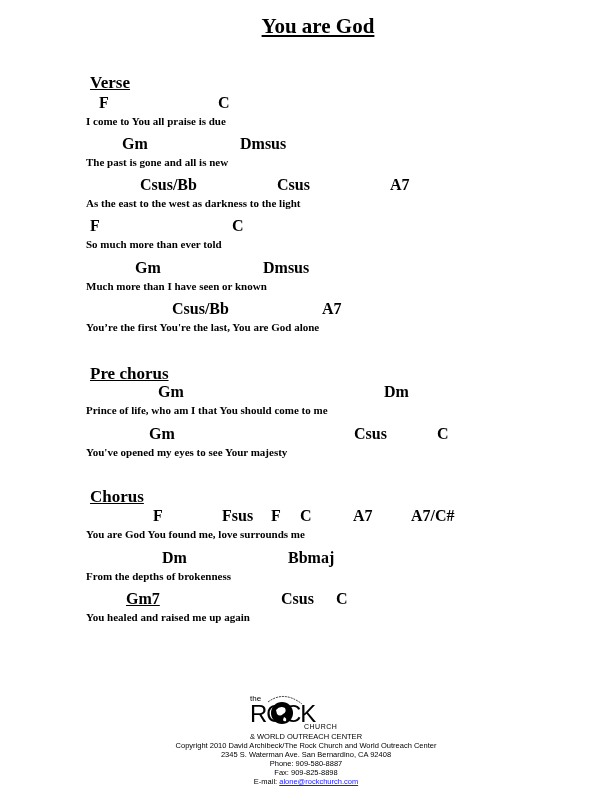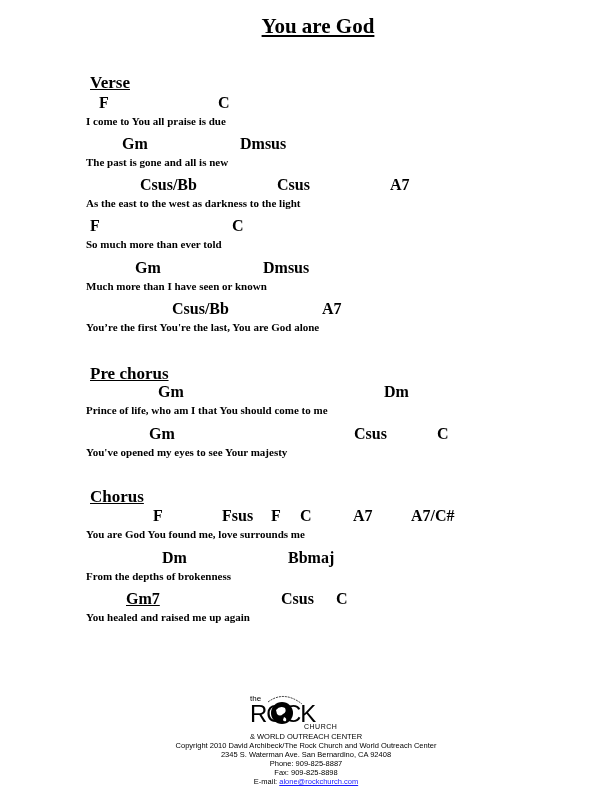--- a/index.html
+++ b/index.html
@@ -95,15 +95,15 @@
     <path d="M28 18 q4 -5 9 -2 q2 4 -2 6 q-3 3 -6 0z" fill="#fff"></path>
     <path d="M36 25 q3 1 2 4 q-2 1 -3 -1z" fill="#fff"></path>
     <path d="M20 10 q16 -12 34 2" stroke="#000" stroke-width="0.8" fill="none" stroke-dasharray="2 1"></path>
     <text x="56" y="37" font-family="Liberation Sans, sans-serif" font-size="7" fill="#000" letter-spacing="0.5">CHURCH</text>
   </svg>
 </div>
 <div class="footer" style="top:732px">&amp; WORLD OUTREACH CENTER</div>
 
 <div class="footer" style="top:741px">Copyright 2010 David Archibeck/The Rock Church and World Outreach Center</div>
 <div class="footer" style="top:750px">2345 S. Waterman Ave. San Bernardino, CA 92408</div>
-<div class="footer" style="top:759px">Phone: 909-825-8887</div>
+<div class="footer" style="top:759px">Phone: 909-580-8887</div>
 <div class="footer" style="top:768px">Fax: 909-825-8898</div>
 <div class="footer" style="top:777px"><span style="font-family:Liberation Sans, sans-serif">E-mail: </span><span class="email-link">alone@rockchurch.com</span></div>
 
 </body></html>

